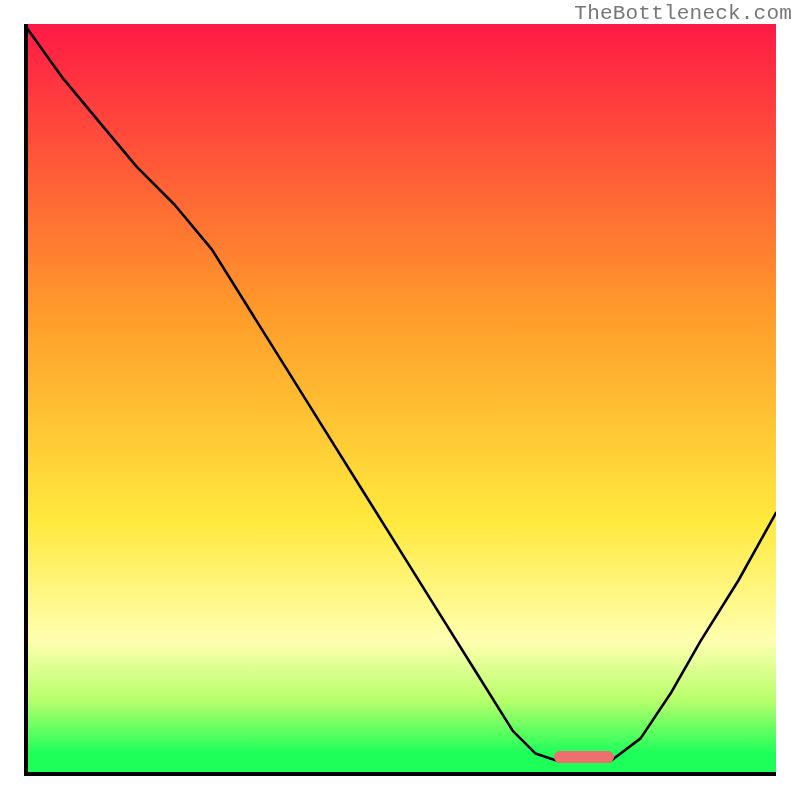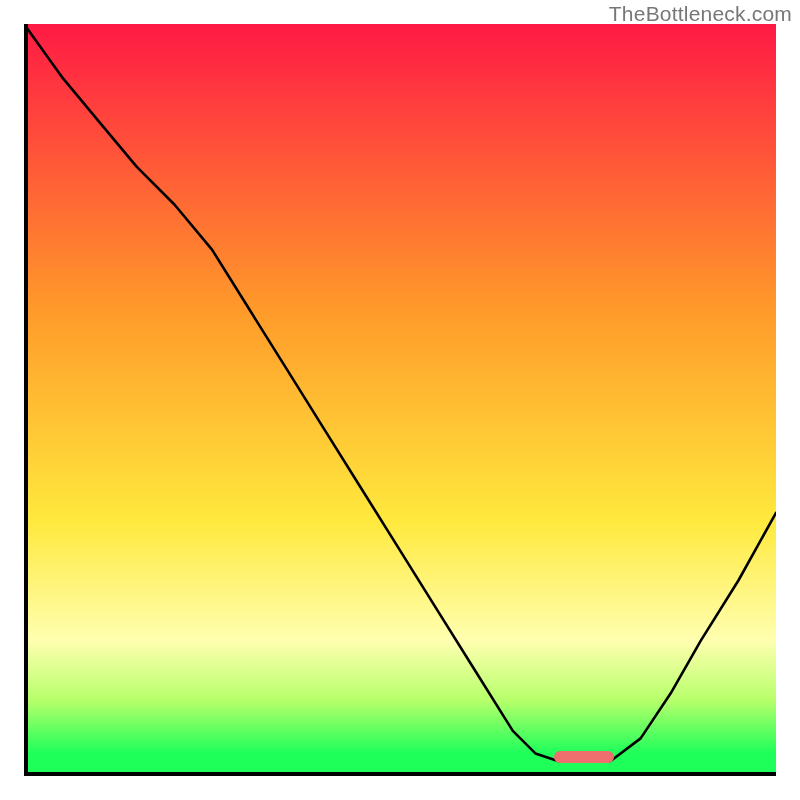--- a/index.html
+++ b/index.html
@@ -8,20 +8,21 @@
     width: 800px;
     height: 800px;
     overflow: hidden;
     font-family: Arial, Helvetica, sans-serif;
     background: #ffffff;
   }
   .stage {
     position: relative;
     width: 800px;
     height: 800px;
+    font-family: Liberation Mono, monospace;
   }
   .watermark {
     position: absolute;
     top: 2px;
     right: 8px;
     color: #777;
     font-size: 21px;
     font-weight: 500;
     letter-spacing: 0.2px;
     z-index: 30;

